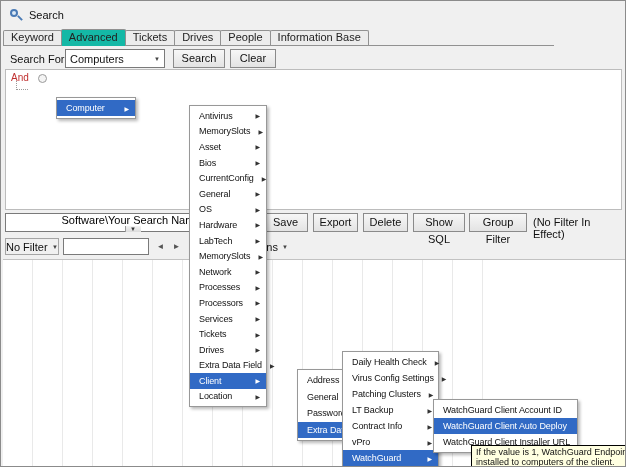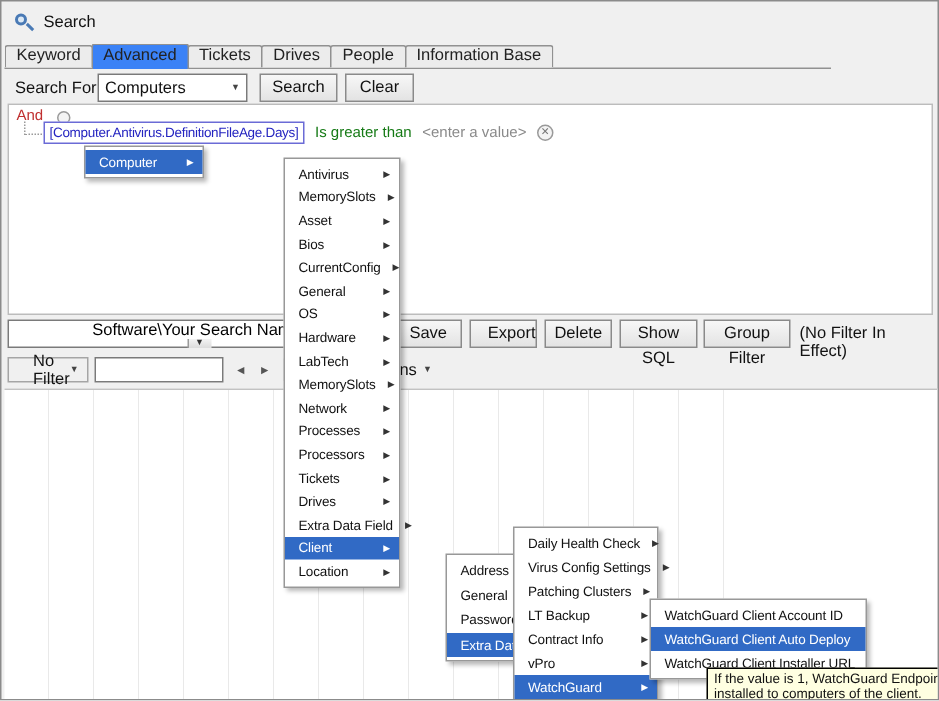--- a/index.html
+++ b/index.html
@@ -9,21 +9,21 @@
 
   
   .titlebar { position:absolute; left:0; top:0; right:0; height:27px; display:flex; align-items:center; padding-left:8px; gap:6px; }
   .search-icon { position:relative; width:14px; height:14px; }
   .search-icon .lens { position:absolute; left:1px; top:1px; width:8px; height:8px; border:2px solid #4a7ab5; border-radius:50%; background:#dce9f5; }
   .search-icon .handle { position:absolute; left:8px; top:9px; width:6px; height:2px; background:#4a7ab5; transform:rotate(45deg); }
 
   
   .tabs { position:absolute; left:2px; top:28px; width:551px; height:17px; display:flex; align-items:flex-end; border-bottom:1px solid #919191; }
   .tab { height:15px; line-height:13px; padding:0 7px; border:1px solid #919191; border-bottom:none; border-radius:2px 2px 0 0; background:#ececec; margin-right:-1px; color:#222; }
-  .tab.active { background:#3b82f6; height:17px; line-height:15px; margin-bottom:-1px; position:relative; z-index:2; }
+  .tab.active { background:#14b8a6; height:17px; line-height:15px; margin-bottom:-1px; position:relative; z-index:2; }
 
   
   .lbl-searchfor { position:absolute; left:9px; top:52px; }
   .combo { background:#fff; border:1px solid #7a7a7a; display:flex; align-items:center; padding:0 4px; }
   .combo .caret { margin-left:auto; font-size:6px; color:#444; }
   .combo-computers { position:absolute; left:64px; top:48px; width:100px; height:19px; }
   .btn { position:absolute; height:19px; background:linear-gradient(#f7f7f7,#e3e3e3); border:1px solid #8a8a8a; text-align:center; line-height:17px; color:#111; }
   .btn-search { left:172px; top:48px; width:52px; }
   .btn-clear  { left:229px; top:48px; width:46px; }
 
@@ -36,28 +36,28 @@
   .cond-field { border:1px solid #6b6bd6; color:#2424c0; background:#fff; padding:0 3px; height:15px; line-height:13px; font-size:9px; letter-spacing:-0.2px; }
   .cond-op { color:#157a15; }
   .cond-val { color:#8a8a8a; }
   .remove-circle { width:11px; height:11px; border:1px solid #9a9a9a; border-radius:50%; color:#777; font-size:7px; line-height:9px; text-align:center; background:#f4f4f4; }
 
   
   .combo-name { position:absolute; left:4px; top:212px; width:255px; height:19px; background:#fff; border:1px solid #7a7a7a; display:flex; align-items:center;flex-direction:column; }
   .combo-name input { flex:1; border:none; outline:none; font:inherit; padding:0 4px; background:transparent; }
   .combo-name .dd { width:16px; height:100%; border-left:1px solid #9a9a9a; background:linear-gradient(#f3f3f3,#dcdcdc); display:flex; align-items:center; justify-content:center; font-size:6px; color:#333; }
   .btn-save   { left:262px; top:212px; width:45px; }
-  .btn-export { left:312px; top:212px; width:45px;text-align:right; }
+  .btn-export { left:312px; top:212px; width:45px; }
   .btn-delete { left:362px; top:212px; width:45px; }
   .btn-showsql { left:412px; top:212px; width:52px; }
   .btn-groupfilter { left:468px; top:212px; width:58px; }
   .status-nofilter { position:absolute; left:532px; top:215px; color:#111; }
 
   
-  .filter-drop { position:absolute; left:4px; top:237px; width:54px; height:17px; border:1px solid #a5a5a5; background:#f0f0f0; display:flex; align-items:center; padding:0 16px; }
+  .filter-drop { position:absolute; left:4px; top:237px; width:54px; height:17px; border:1px solid #a5a5a5; background:#f0f0f0; display:flex; align-items:center; padding:0 0; }
   .filter-drop .caret { margin-left:auto; font-size:6px; color:#444; }
   .filter-input { position:absolute; left:62px; top:237px; width:86px; height:17px; border:1px solid #7a7a7a; background:#fff; font:inherit; padding:0 3px; outline:none; }
   .tb-btn { position:absolute; top:237px; height:17px; width:15px; text-align:center; line-height:16px; font-size:8px; color:#555; background:transparent; border:1px solid transparent; }
   .tb-prev { left:152px; } .tb-next { left:168px; }
   .tb-sep { position:absolute; top:238px; width:1px; height:15px; background:#bdbdbd; }
   .sep1 { left:188px; } .sep2 { left:213px; }
   .tb-refresh { left:193px; width:18px; color:#1b6fbb; font-size:12px; font-weight:bold; line-height:15px; }
   .tb-options { position:absolute; left:219px; top:237px; height:17px; display:flex; align-items:center; gap:4px; padding:0 5px; }
   .grid-icon { width:11px; height:10px; border:1px solid #7d96aa; background:#d6e4f0; position:relative; }
   .grid-icon:before { content:""; position:absolute; left:3px; top:0; bottom:0; width:1px; background:#7d96aa; }
@@ -116,26 +116,20 @@
     <span>Computers</span>
     <span class="caret">▼</span>
   </div>
   <div class="btn btn-search">Search</div>
   <div class="btn btn-clear">Clear</div>
 
   <div class="query-panel"></div>
   <span class="op-and">And</span>
   <span class="add-circle"></span>
   <span class="tree-elbow"></span>
-  <div class="cond-row">
-    <span class="cond-field">[Computer.Antivirus.DefinitionFileAge.Days]</span>
-    <span class="cond-op">Is greater than</span>
-    <span class="cond-val">&lt;enter a value&gt;</span>
-    <span class="remove-circle">✕</span>
-  </div>
 
   <div class="combo-name">
     <input value="Software\Your Search Name" style="">
     <span class="dd">▼</span>
   </div>
   <div class="btn btn-save">Save</div>
   <div class="btn btn-export">Export</div>
   <div class="btn btn-delete">Delete</div>
   <div class="btn btn-showsql">Show SQL</div>
   <div class="btn btn-groupfilter">Group Filter</div>
@@ -215,20 +209,24 @@
       </div>
     <div class="mi">
         <span>Processes</span>
         <span class="arr">▶</span>
       </div>
     <div class="mi">
         <span>Processors</span>
         <span class="arr">▶</span>
       </div>
     <div class="mi">
+        <span>Services</span>
+        <span class="arr">▶</span>
+      </div>
+    <div class="mi">
         <span>Tickets</span>
         <span class="arr">▶</span>
       </div>
     <div class="mi">
         <span>Drives</span>
         <span class="arr">▶</span>
       </div>
     <div class="mi">
         <span>Extra Data Field</span>
         <span class="arr">▶</span>

